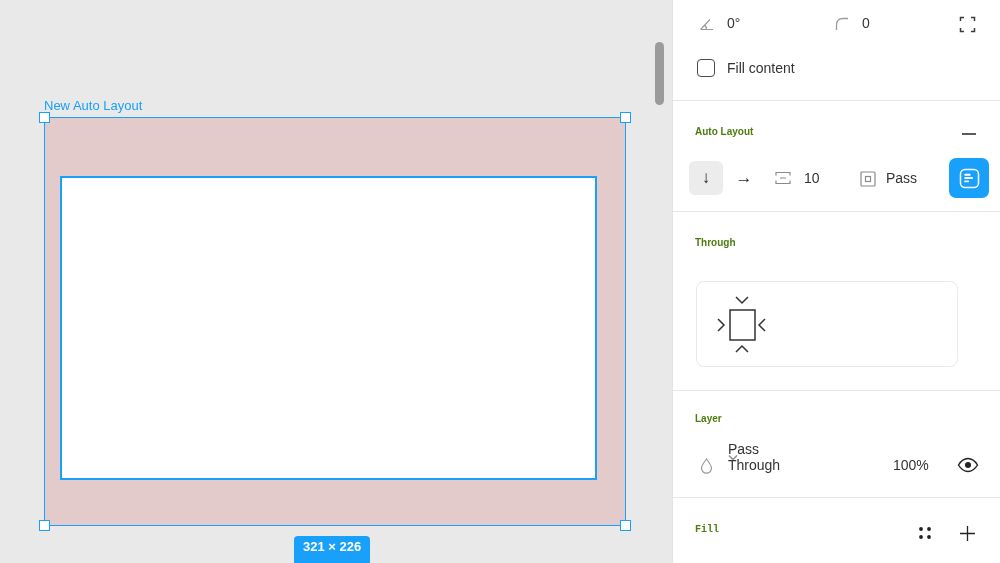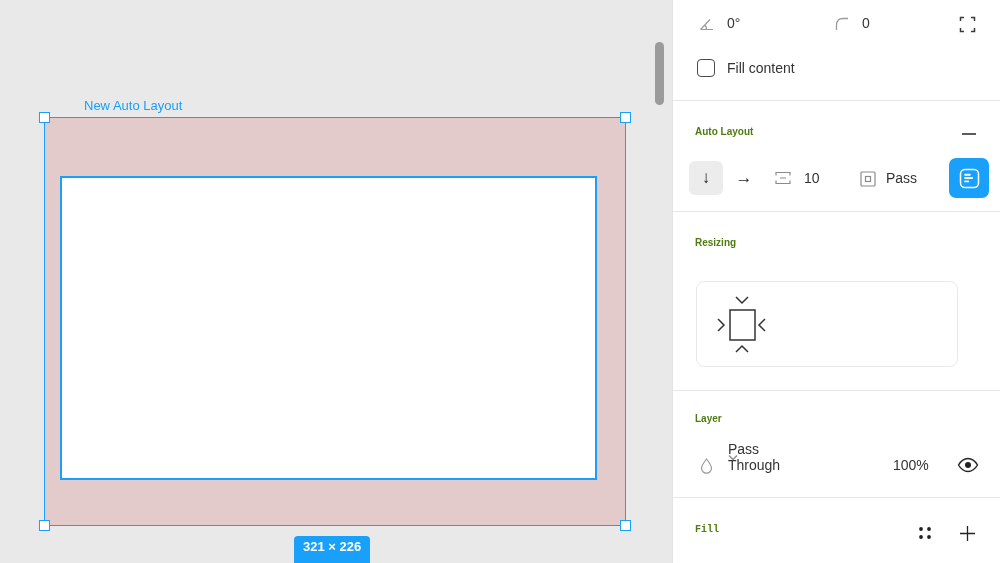--- a/index.html
+++ b/index.html
@@ -1,21 +1,21 @@
 <!DOCTYPE html>
 <html><head>
 <meta charset="utf-8">
 <style>
   * { margin:0; padding:0; box-sizing:border-box; }
   body { font-family:"Liberation Sans","DejaVu Sans",sans-serif; }
   .app { position:relative; width:1000px; height:563px; overflow:hidden; background:#e9e9e9; }
 
   
   .canvas { position:absolute; left:0; top:0; width:672px; height:563px; background:#e9e9e9; }
-  .frame-label { position:absolute; left:44px; top:98px; font-size:13px; color:#18a0fb; white-space:nowrap; cursor:default;margin-left:40px; }
+  .frame-label { position:absolute; left:44px; top:98px; font-size:13px; color:#18a0fb; white-space:nowrap; cursor:default; }
   .frame { position:absolute; left:45px; top:118px; width:580px; height:407px; background:#e3cacb; outline:1px solid #18a0fb; }
   .inner-rect { position:absolute; left:15px; top:58px; width:537px; height:304px; background:#ffffff; border:2px solid #18a0fb; }
   .handle { position:absolute; width:11px; height:11px; background:#ffffff; border:1.5px solid #18a0fb; }
   .handle.tl { left:-6px; top:-6px; } .handle.tr { right:-6px; top:-6px; }
   .handle.bl { left:-6px; bottom:-6px; } .handle.br { right:-6px; bottom:-6px; }
   .size-badge { position:absolute; left:294px; top:536px; background:#18a0fb; color:#fff; font-size:13px; font-weight:bold; padding:3px 9px 20px; border-radius:4px; white-space:nowrap; }
   .v-scrollbar { position:absolute; left:655px; top:42px; width:9px; height:63px; background:#9b9b9b; border-radius:4.5px; }
 
   
   .panel { position:absolute; left:672px; top:0; width:328px; height:563px; background:#ffffff; border-left:1px solid #e3e3e3; }
@@ -124,21 +124,21 @@
       <svg width="21" height="21" viewBox="0 0 21 21">
           <rect x="1.5" y="1.5" width="18" height="18" rx="4.5" fill="none" stroke="#fff" stroke-width="1.5"></rect>
           <rect x="5.2" y="5.8" width="6.5" height="1.9" rx="0.9" fill="#fff"></rect>
           <rect x="5.2" y="9.1" width="8.8" height="1.9" rx="0.9" fill="#fff"></rect>
           <rect x="5.2" y="12.4" width="5" height="1.9" rx="0.9" fill="#fff"></rect>
         </svg>
     </span>
 
     <div class="divider" style="top:211px;"></div>
 
-    <span class="sec-title" style="left:22px; top:237px;">Resizing</span>
+    <span class="sec-title" style="left:22px; top:237px;">Through</span>
     <div class="resize-widget">
       <svg width="90" height="84" viewBox="0 0 90 84" style="left:0; top:0;">
         <rect x="33" y="28" width="25" height="30" fill="#fff" stroke="#333" stroke-width="1.5"></rect>
         <polyline points="39,15 45,21 51,15" fill="none" stroke="#333" stroke-width="1.5"></polyline>
         <polyline points="39,70 45,64 51,70" fill="none" stroke="#333" stroke-width="1.5"></polyline>
         <polyline points="21,37 27,43 21,49" fill="none" stroke="#333" stroke-width="1.5"></polyline>
         <polyline points="68,37 62,43 68,49" fill="none" stroke="#333" stroke-width="1.5"></polyline>
       </svg>
     </div>
 

